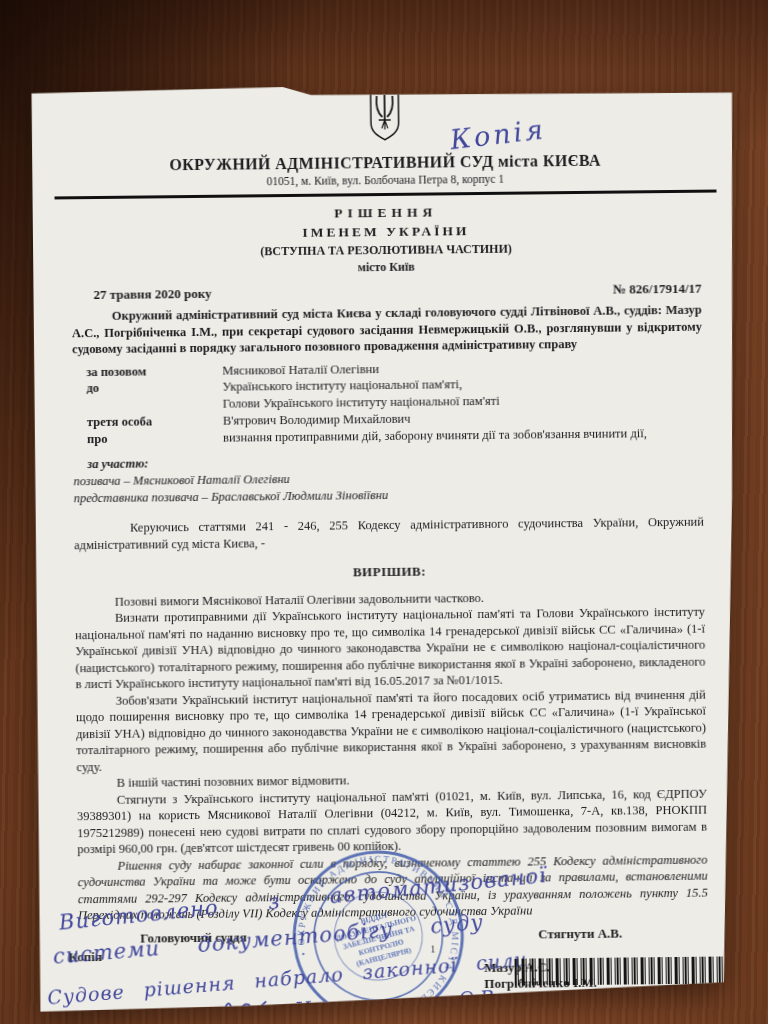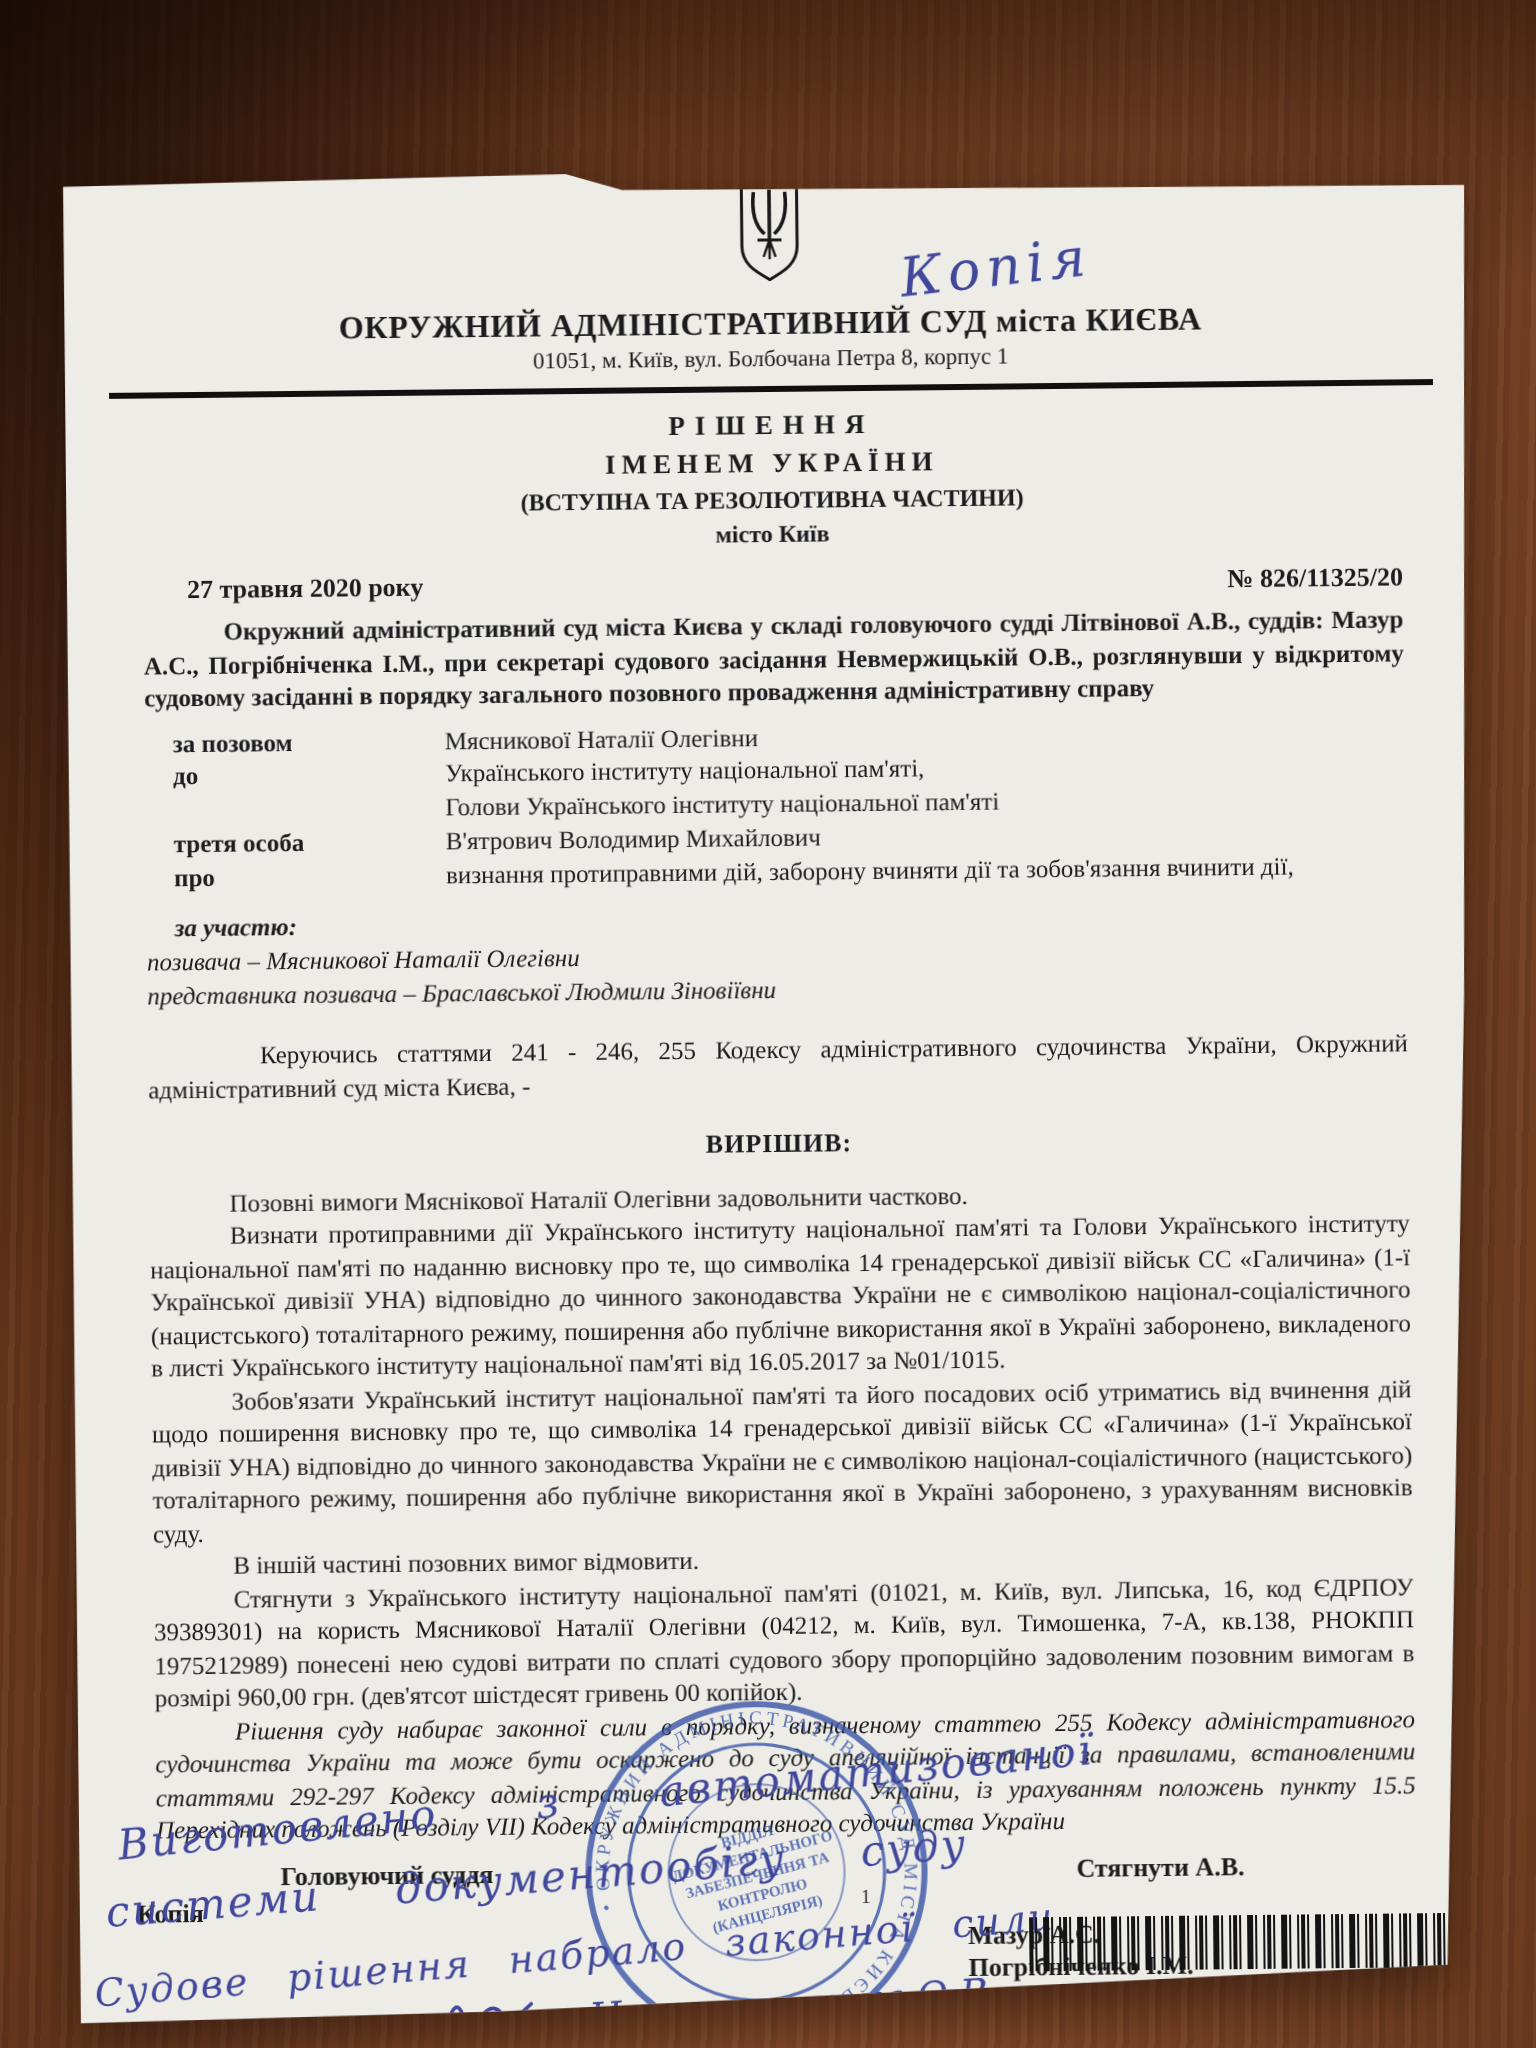--- a/index.html
+++ b/index.html
@@ -94,21 +94,21 @@
     <div class="court-addr">01051, м. Київ, вул. Болбочана Петра 8, корпус 1</div>
     <hr class="rule">
 
     <div class="h-decision">РІШЕННЯ</div>
     <div class="h-name">ІМЕНЕМ  УКРАЇНИ</div>
     <div class="h-parts">(ВСТУПНА ТА РЕЗОЛЮТИВНА ЧАСТИНИ)</div>
     <div class="h-city">місто Київ</div>
 
     <div class="date-row">
       <span>27 травня 2020 року</span>
-      <span>№ 826/11325/20</span>
+      <span>№ 826/17914/17</span>
     </div>
 
     <div class="intro">Окружний адміністративний суд міста Києва у складі головуючого судді Літвінової А.В., суддів: Мазур А.С., Погрібніченка І.М., при секретарі судового засідання Невмержицькій О.В., розглянувши у відкритому судовому засіданні в порядку загального позовного провадження адміністративну справу</div>
 
     <div class="parties">
       <div class="party-row">
         <span class="lbl">за позовом</span>
         <span>Мясникової Наталії Олегівни</span>
       </div>
       <div class="party-row">

